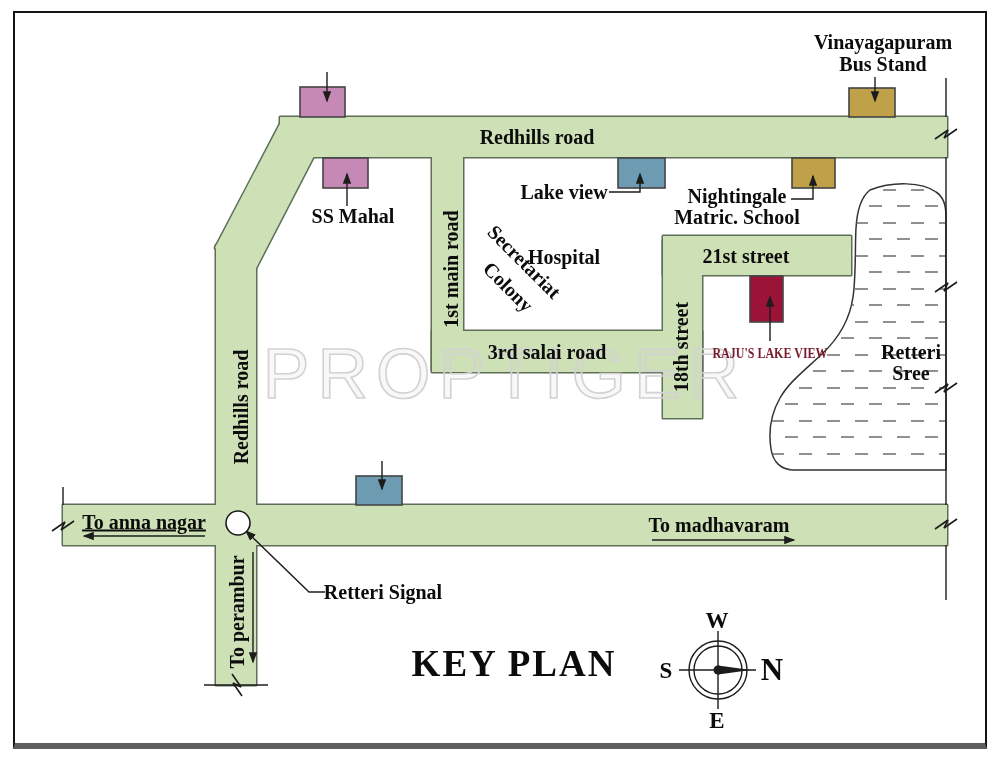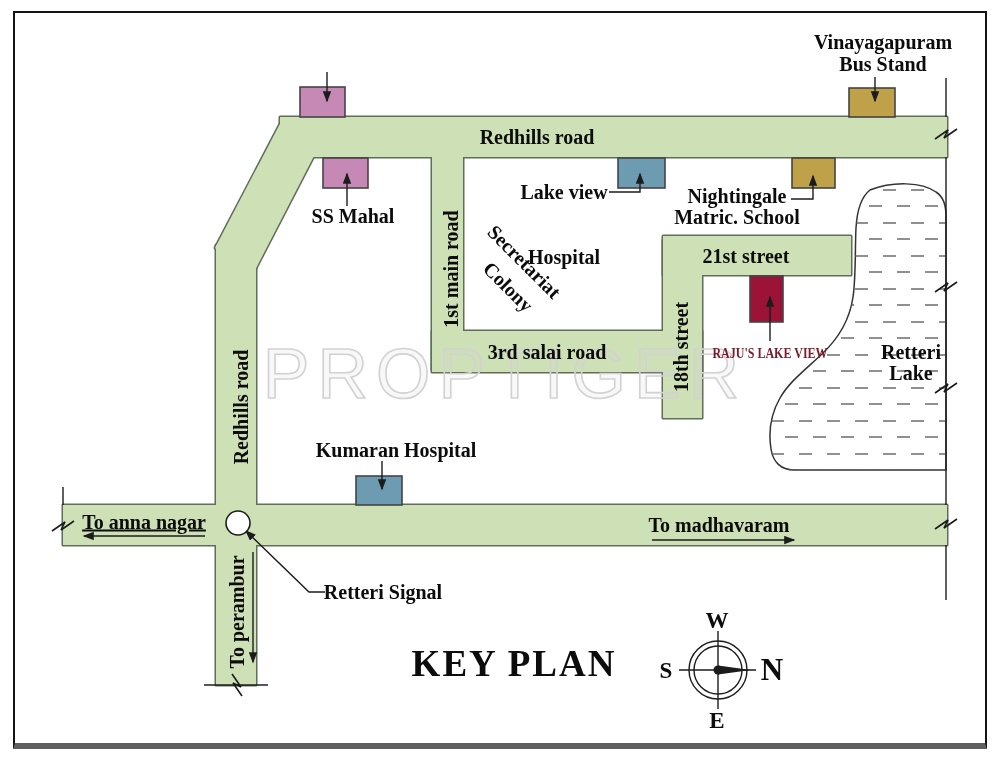--- a/index.html
+++ b/index.html
@@ -127,25 +127,24 @@
   <div class="lbl" style="left:564px;top:192px;">Lake view</div>
   <div class="lbl" style="left:564px;top:213px;margin-top:44px;">Hospital</div>
   <div class="lbl" style="left:737px;top:196px;">Nightingale</div>
   <div class="lbl" style="left:737px;top:217px;">Matric. School</div>
   <div class="lbl vert" style="left:451px;top:269px;">1st main road</div>
   <div class="lbl diag" style="left:524px;top:262px;">Secretariat</div>
   <div class="lbl diag" style="left:508px;top:287px;">Colony</div>
   <div class="lbl" style="left:746px;top:256px;">21st street</div>
   <div class="lbl rajus" style="left:770px;top:353px;color:#7a1b2b;">RAJU'S LAKE VIEW</div>
   <div class="lbl" style="left:911px;top:352px;">Retteri</div>
-  <div class="lbl" style="left:911px;top:373px;">Lake</div>
+  <div class="lbl" style="left:911px;top:373px;">Sree</div>
   <div class="lbl" style="left:547px;top:352px;">3rd salai road</div>
   <div class="lbl vert" style="left:681px;top:347px;">18th street</div>
   <div class="lbl vert" style="left:241px;top:407px;">Redhills road</div>
-  <div class="lbl" style="left:396px;top:450px;">Kumaran Hospital</div>
   <div class="lbl" style="left:144px;top:522px;text-decoration:underline;">To anna nagar</div>
   <div class="lbl" style="left:719px;top:525px;text-align:center;">To madhavaram</div>
   <div class="lbl" style="left:383px;top:592px;">Retteri Signal</div>
   <div class="lbl vert" style="left:237px;top:612px;">To perambur</div>
 
   <div class="lbl title" style="left:514px;top:663px;">KEY PLAN</div>
 
   <div class="lbl cWSE" style="left:717px;top:620px;">W</div>
   <div class="lbl cWSE" style="left:666px;top:670px;">S</div>
   <div class="lbl cN" style="left:772px;top:669px;">N</div>

